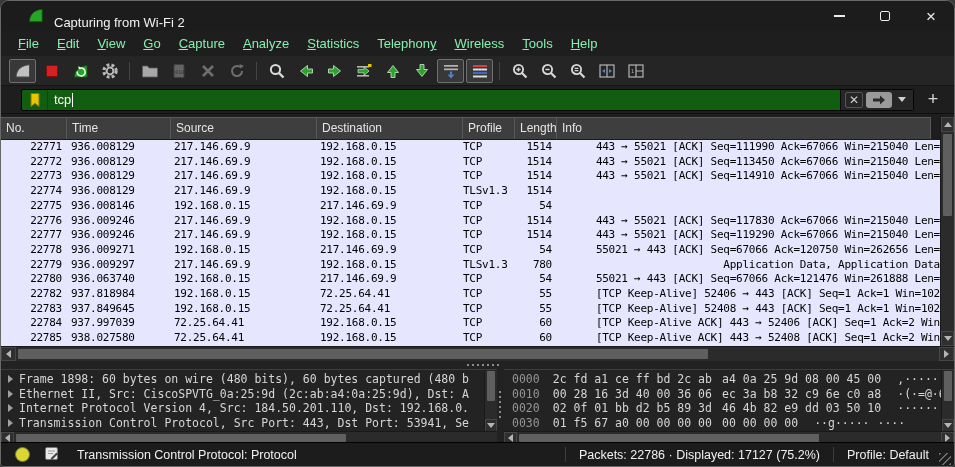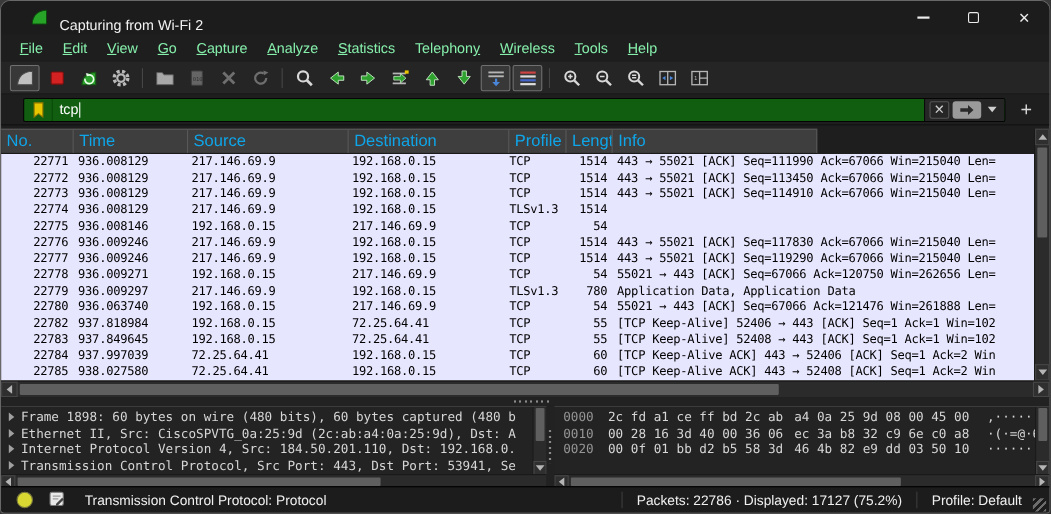--- a/index.html
+++ b/index.html
@@ -50,37 +50,37 @@
     border-left:1px solid #0a0a0a; }
   .f-clear { width:18px; height:16px; display:flex; align-items:center; justify-content:center;
     border:1px solid #555; border-radius:2px; color:#cfcfcf; font-size:12px; line-height:1; }
   .f-apply { width:26px; height:16px; background:#9a9a9a; border-radius:3px;
     display:flex; align-items:center; justify-content:center; }
   .f-drop { width:0; height:0; border-left:4px solid transparent; border-right:4px solid transparent;
     border-top:5px solid #cfcfcf; margin:0 3px; }
   .f-add { width:22px; height:22px; margin-left:8px; display:flex; align-items:center;
     justify-content:center; color:#d6d6d6; font-size:18px; }
   
-  .phead { position:absolute; top:116px; left:0; width:742px; height:23px;
+  .phead { position:absolute; top:116px; left:0; width:930px; height:23px;
     display:grid; grid-template-columns:66px 104px 146px 146px 52px 42px 1fr;
     background:#3e3e3e; border-top:1px solid #5a5a5a; border-bottom:1px solid #1a1a1a;
-    font-size:15px; color:#0ea5e9; line-height:21px; }
+    font-size:12px; color:#e5e5e5; line-height:21px; }
   .phead span { border-right:1px solid #585858; padding-left:5px; overflow:hidden; white-space:nowrap; }
   .plist { position:absolute; top:139px; left:0; width:939px; height:206px;
     background:#e7e6ff; overflow:hidden; }
   .prow { display:grid; grid-template-columns:66px 104px 146px 146px 52px 42px 1fr;
     height:14.71px; line-height:14.71px;
     font-family:"DejaVu Sans Mono", monospace; font-size:11px; letter-spacing:-0.25px;
     color:#000; white-space:nowrap; }
   .prow span { overflow:hidden; }
   .c-no { text-align:right; padding-right:5px; }
   .c-time { padding-left:4px; }
   .c-src,.c-dst { padding-left:3px; }
   .c-len { text-align:right; padding-right:5px; }
-  .c-info { padding-left:4px; }
+  .c-info { padding-left:4px;text-align:right; }
   
   .sb-v { position:absolute; background:#2b2b2b; border-left:1px solid #191919; }
   .sb-h { position:absolute; background:#2b2b2b; border-top:1px solid #191919; }
   .sb-thumb { position:absolute; background:#5f5f5f; border-radius:1px; }
   .sb-arrow { position:absolute; display:flex; align-items:center; justify-content:center;
     background:#2f2f2f; border:1px solid #464646; }
   .tri-up { width:0;height:0;border-left:4px solid transparent;border-right:4px solid transparent;border-bottom:5px solid #b5b5b5; }
   .tri-down { width:0;height:0;border-left:4px solid transparent;border-right:4px solid transparent;border-top:5px solid #b5b5b5; }
   .tri-left { width:0;height:0;border-top:4px solid transparent;border-bottom:4px solid transparent;border-right:5px solid #b5b5b5; }
   .tri-right { width:0;height:0;border-top:4px solid transparent;border-bottom:4px solid transparent;border-left:5px solid #b5b5b5; }
@@ -544,22 +544,23 @@
       <div class="vgrip"></div>
     </div>
 
   <div class="pane pane-hex">
     <div style="padding-top:2px;">
 
         <div class="hxline"><span class="hx-off">0000</span><span class="hx1">2c fd a1 ce ff bd 2c ab</span><span class="hx2">a4 0a 25 9d 08 00 45 00</span><span class="ha1">,·····,·</span></div>
 
         <div class="hxline"><span class="hx-off">0010</span><span class="hx1">00 28 16 3d 40 00 36 06</span><span class="hx2">ec 3a b8 32 c9 6e c0 a8</span><span class="ha1">·(·=@·6·</span></div>
 
-        <div class="hxline"><span class="hx-off">0020</span><span class="hx1">00 0f 01 bb d2 b5 58 3d</span><span class="hx2">46 4b 82 e9 dd 03 50 10</span><span class="ha1">·······=</span></div>
-
+        <div class="hxline"><span class="hx-off">0020</span><span class="hx1">02 0f 01 bb d2 b5 89 3d</span><span class="hx2">46 4b 82 e9 dd 03 50 10</span><span class="ha1">·······=</span></div>
+
+        <div class="hxline"><span class="hx-off">0030</span><span class="hx1">01 f5 67 a0 00 00 00 00</span><span class="hx2">00 00 00 00</span><span class="ha1">··g·····</span><span class="ha2">····</span></div>
       </div>
     <div class="sb-v" style="top:0; right:0; width:13px; height:62px;">
       <div class="sb-thumb" style="top:1px; left:2px; right:2px; height:30px;"></div>
       <div class="sb-arrow" style="bottom:0; left:0; right:0; height:13px;">
           <span class="tri-down"></span>
         </div>
     </div>
     <div class="sb-h" style="bottom:0; left:0; right:0; height:13px;">
       <div class="sb-arrow" style="left:0; top:0; bottom:0; width:13px;">
           <span class="tri-left"></span>

